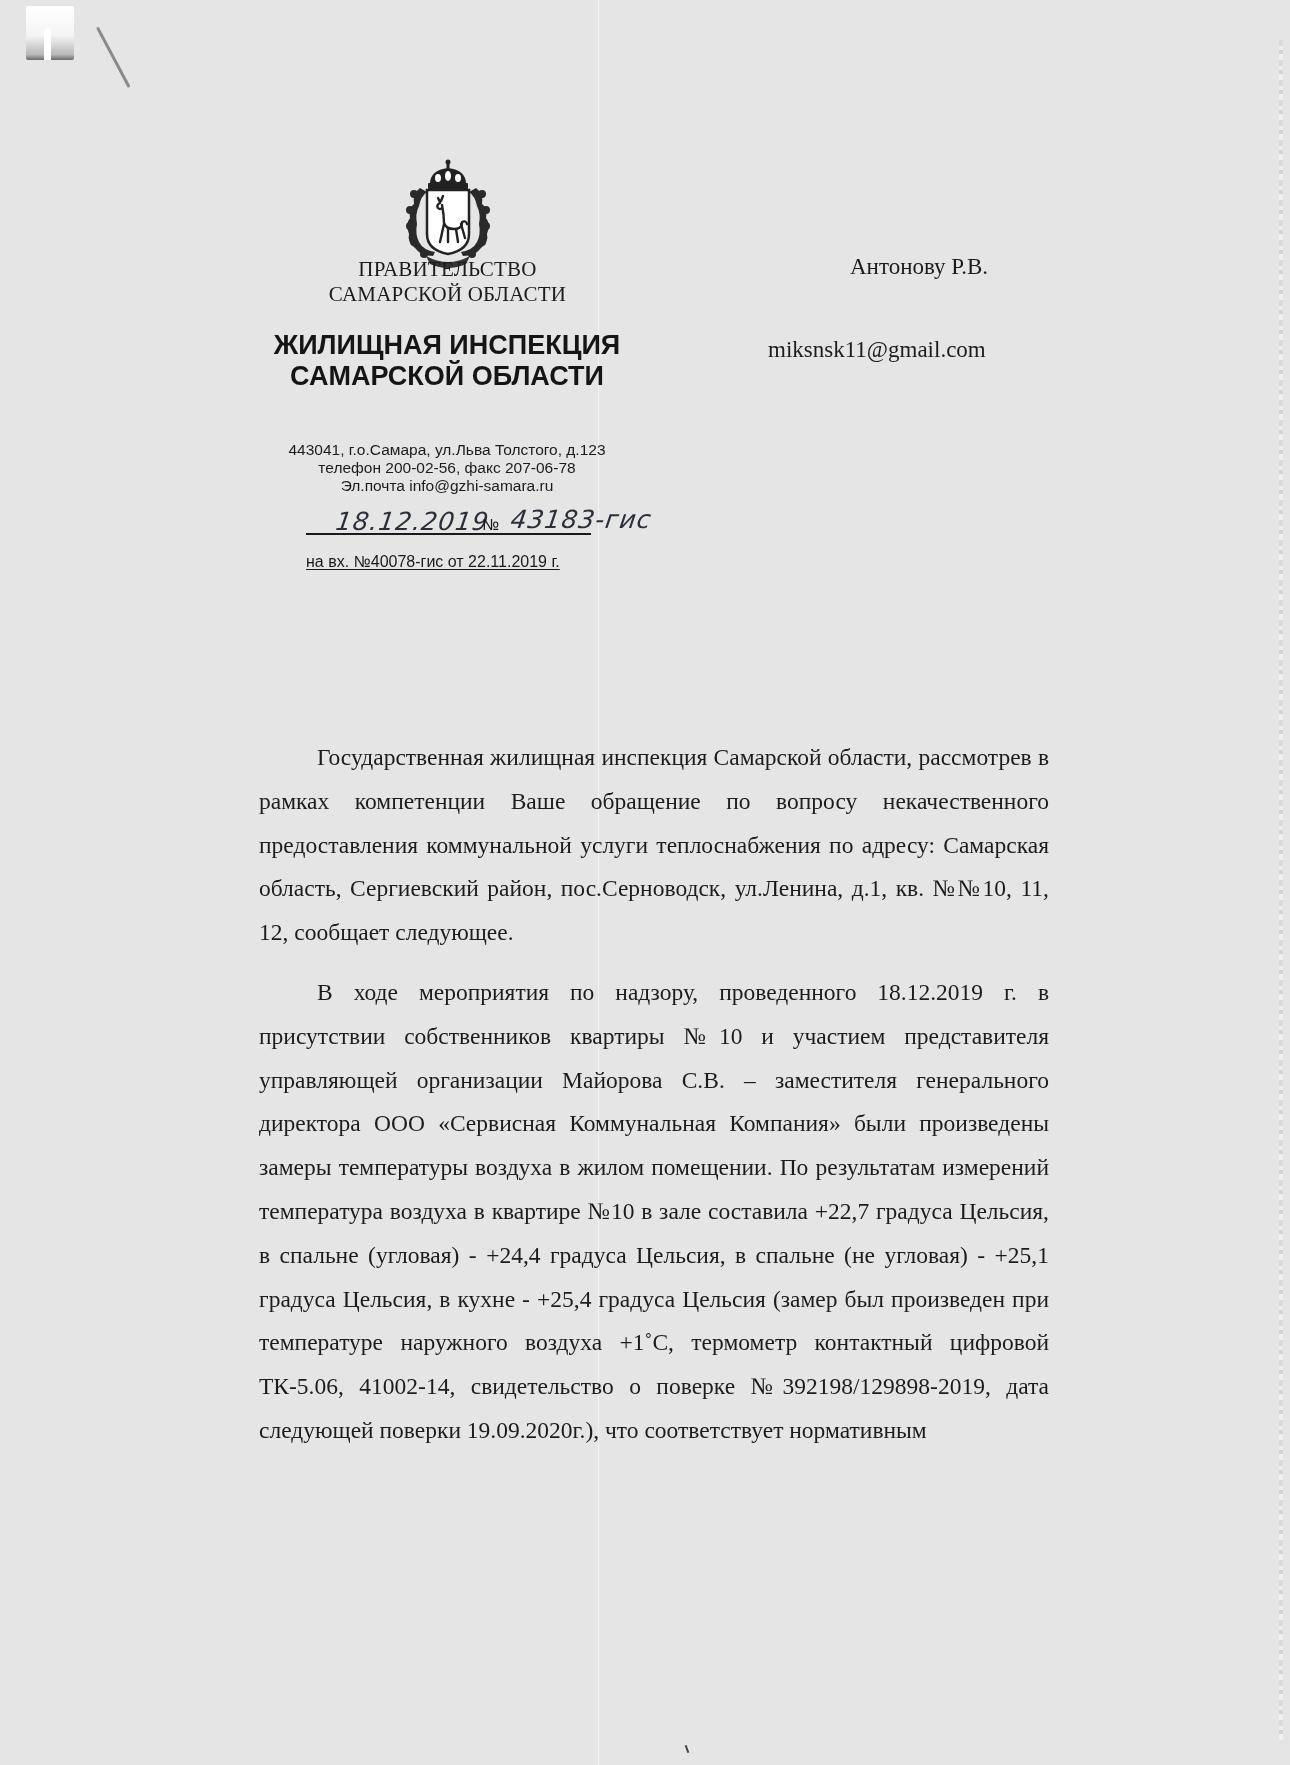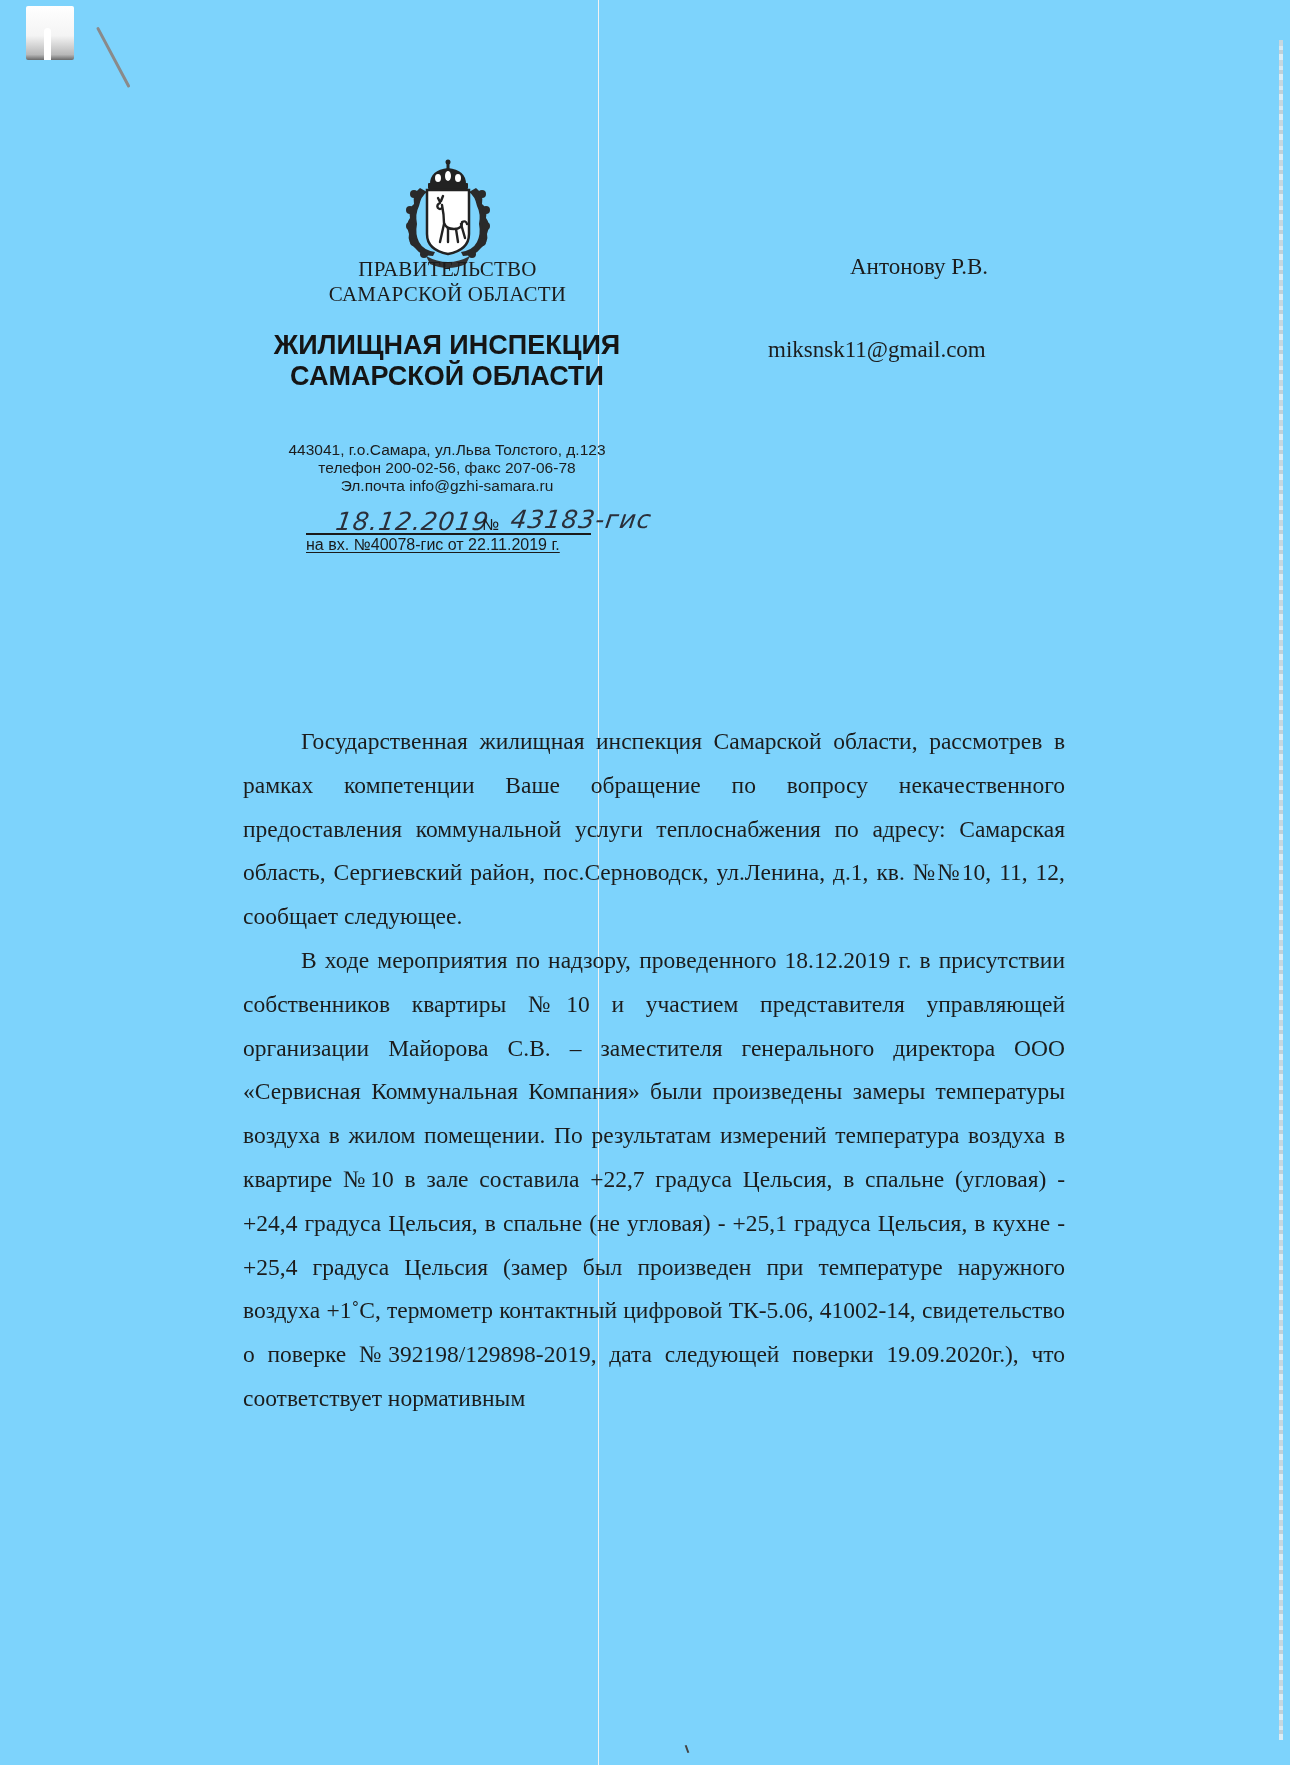--- a/index.html
+++ b/index.html
@@ -13,21 +13,21 @@
     position: relative;
     overflow: hidden;
     font-family: "Liberation Serif", "DejaVu Serif", serif;
     color: #1a1a1a;
   }
   .page {
     position: absolute;
     left: 0; top: 0;
     width: 1290px;
     height: 1765px;
-    background: #7dd3fc;
+    background: #e5e5e5;
   }
   
   .scan-corner {
     position: absolute;
     left: 26px; top: 6px;
     width: 48px; height: 54px;
     background: linear-gradient(to bottom, #ffffff 0%, #f4f4f4 55%, #b8b8b8 90%, #6a6a6a 100%);
     border-radius: 2px;
   }
   .scan-corner::after {
@@ -140,21 +140,21 @@
     color: #1a1a1a;
   }
   .hand-number {
     left: 205px; top: 0px;
     font-size: 25px;
     letter-spacing: 1px;
     transform: skewX(-8deg);
   }
   .incoming-ref {
     position: absolute;
-    left: 306px; top: 535px;
+    left: 306px; top: 552px;
     font-family: "Liberation Sans", sans-serif;
     font-size: 16px;
     line-height: 20px;
     color: #1a1a1a;
     text-decoration: underline;
     text-underline-offset: 2px;
   }
 
   
   .recipient-name {
@@ -188,21 +188,21 @@
   .body-text {
     position: absolute;
     left: 243px; top: 720px;
     width: 822px;
     font-size: 23.5px;
     line-height: 43.8px;
     color: #1c1c1c;
     text-align: justify;
   }
   .body-text p {
-    margin: 0;
+    margin: 16px;
     text-indent: 58px;
   }
 </style>
 </head>
 <body>
 
 <div class="page">
 
   <div class="scan-corner"></div>
   <div class="scan-staple"></div>

